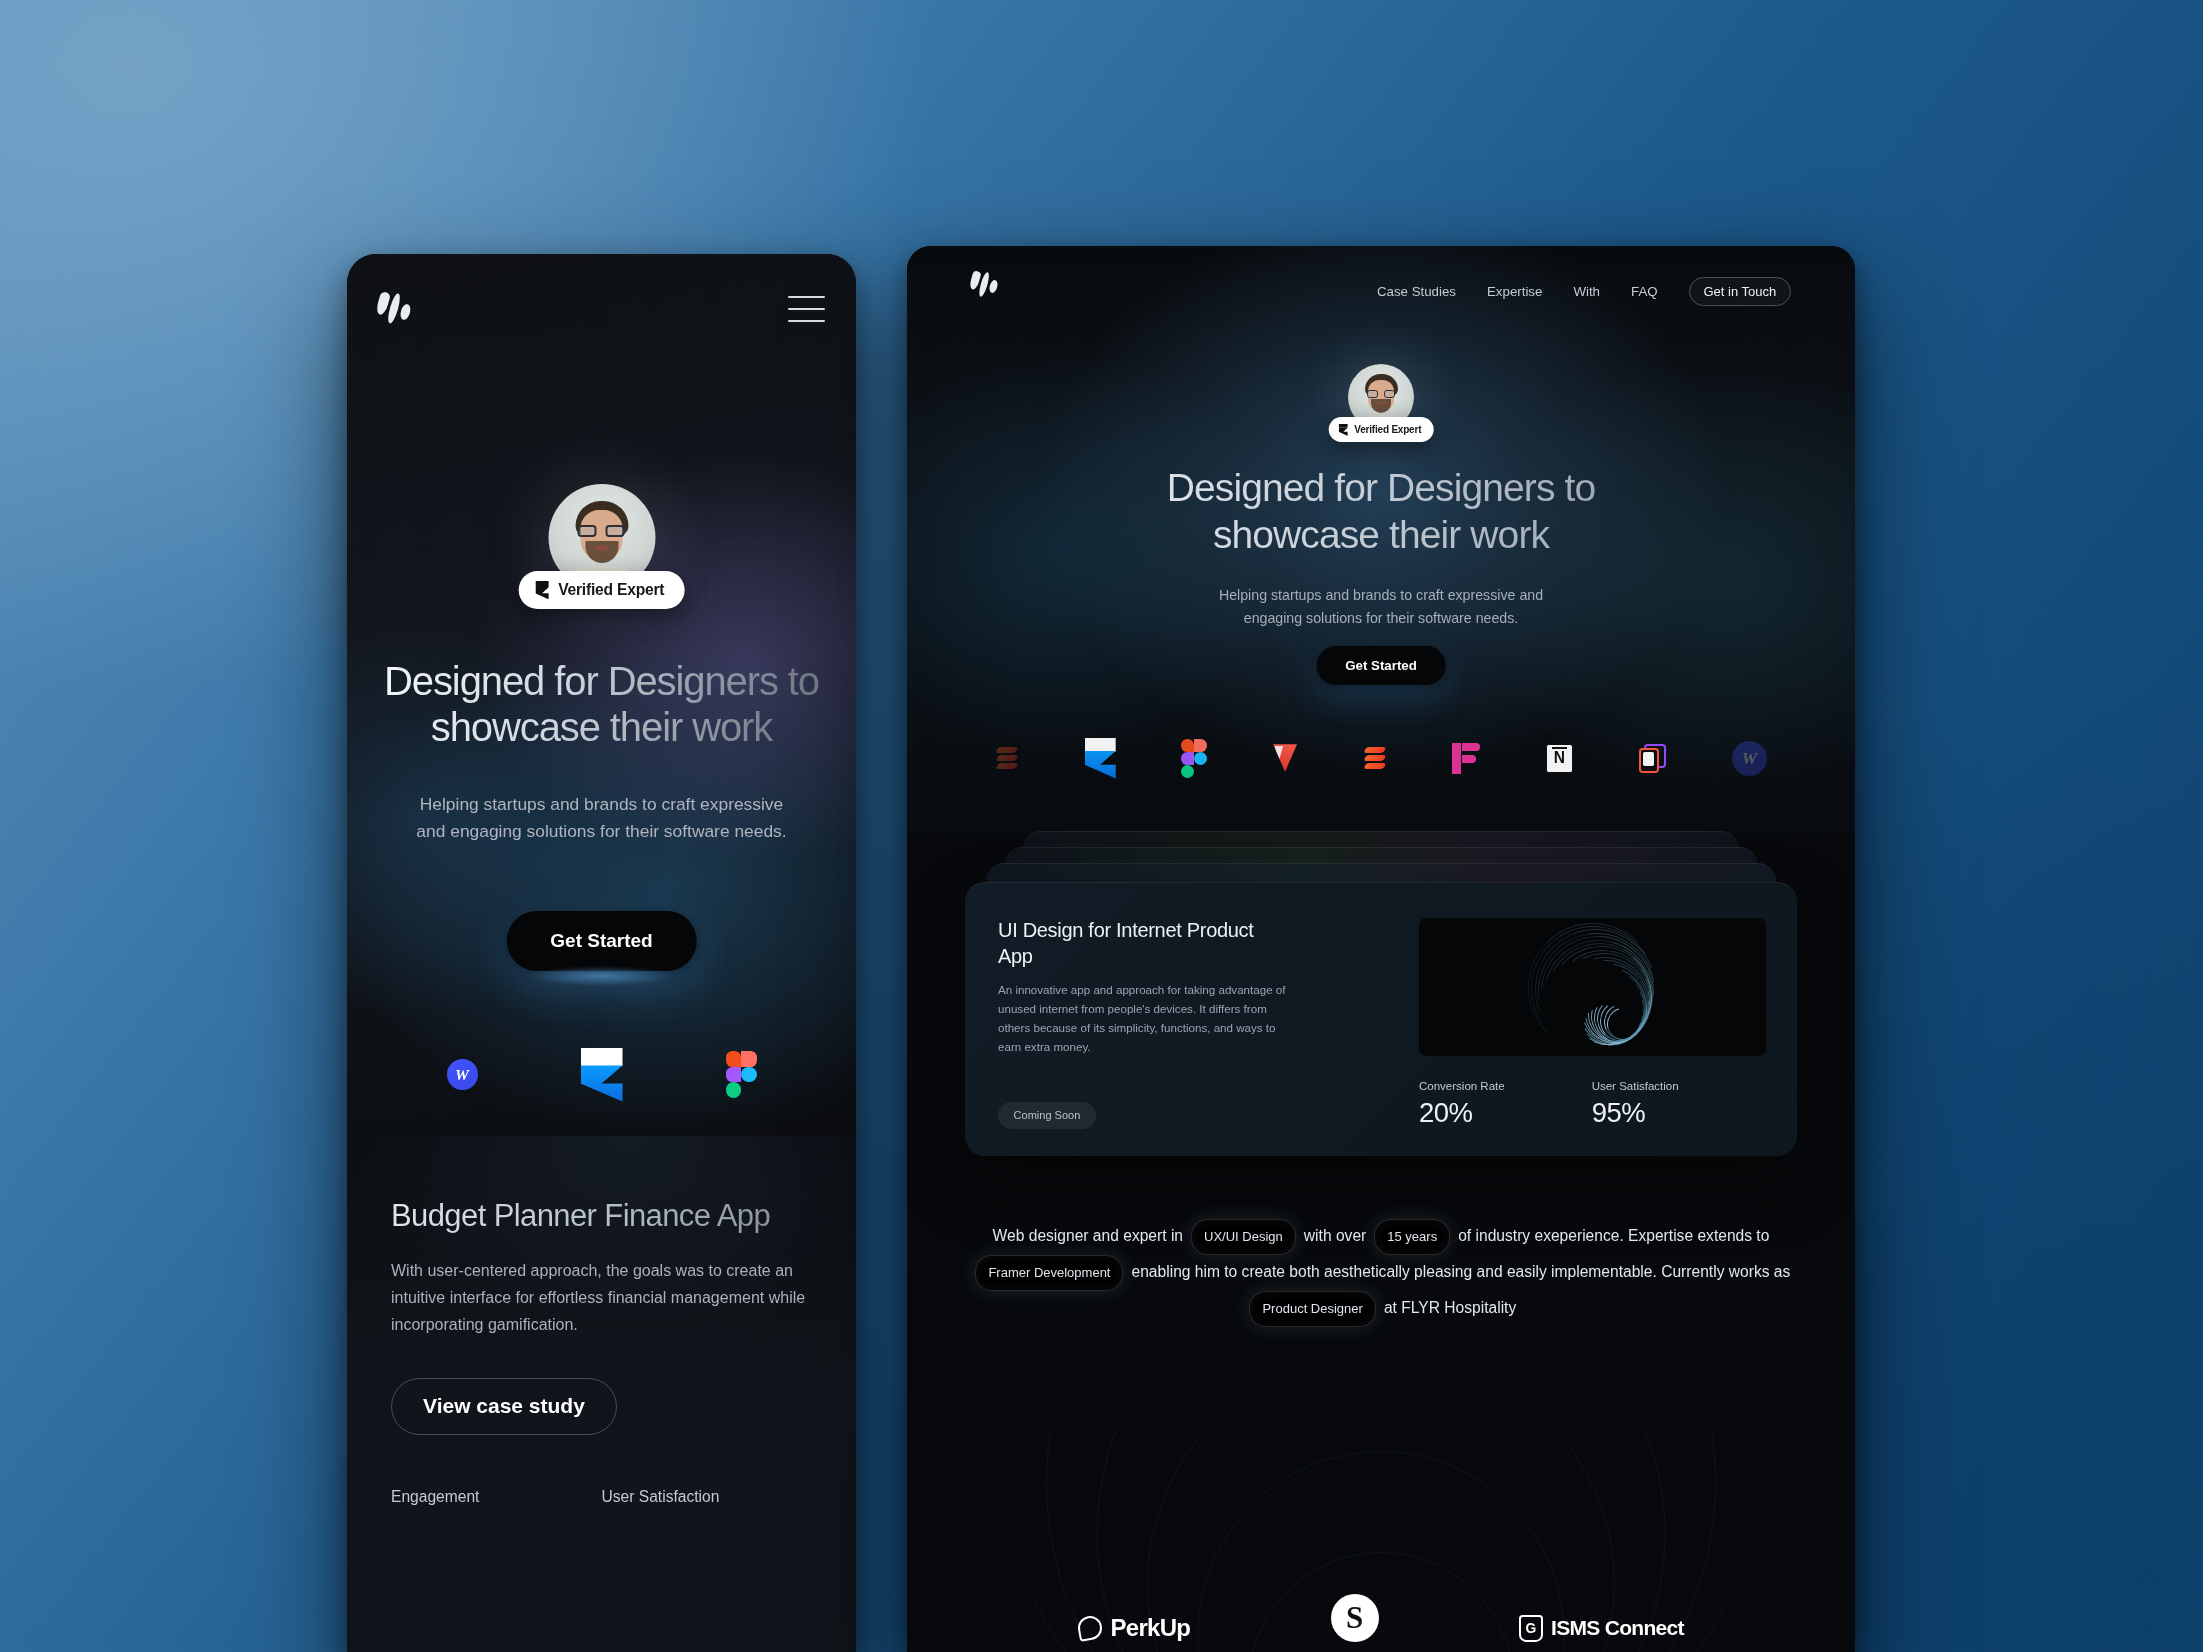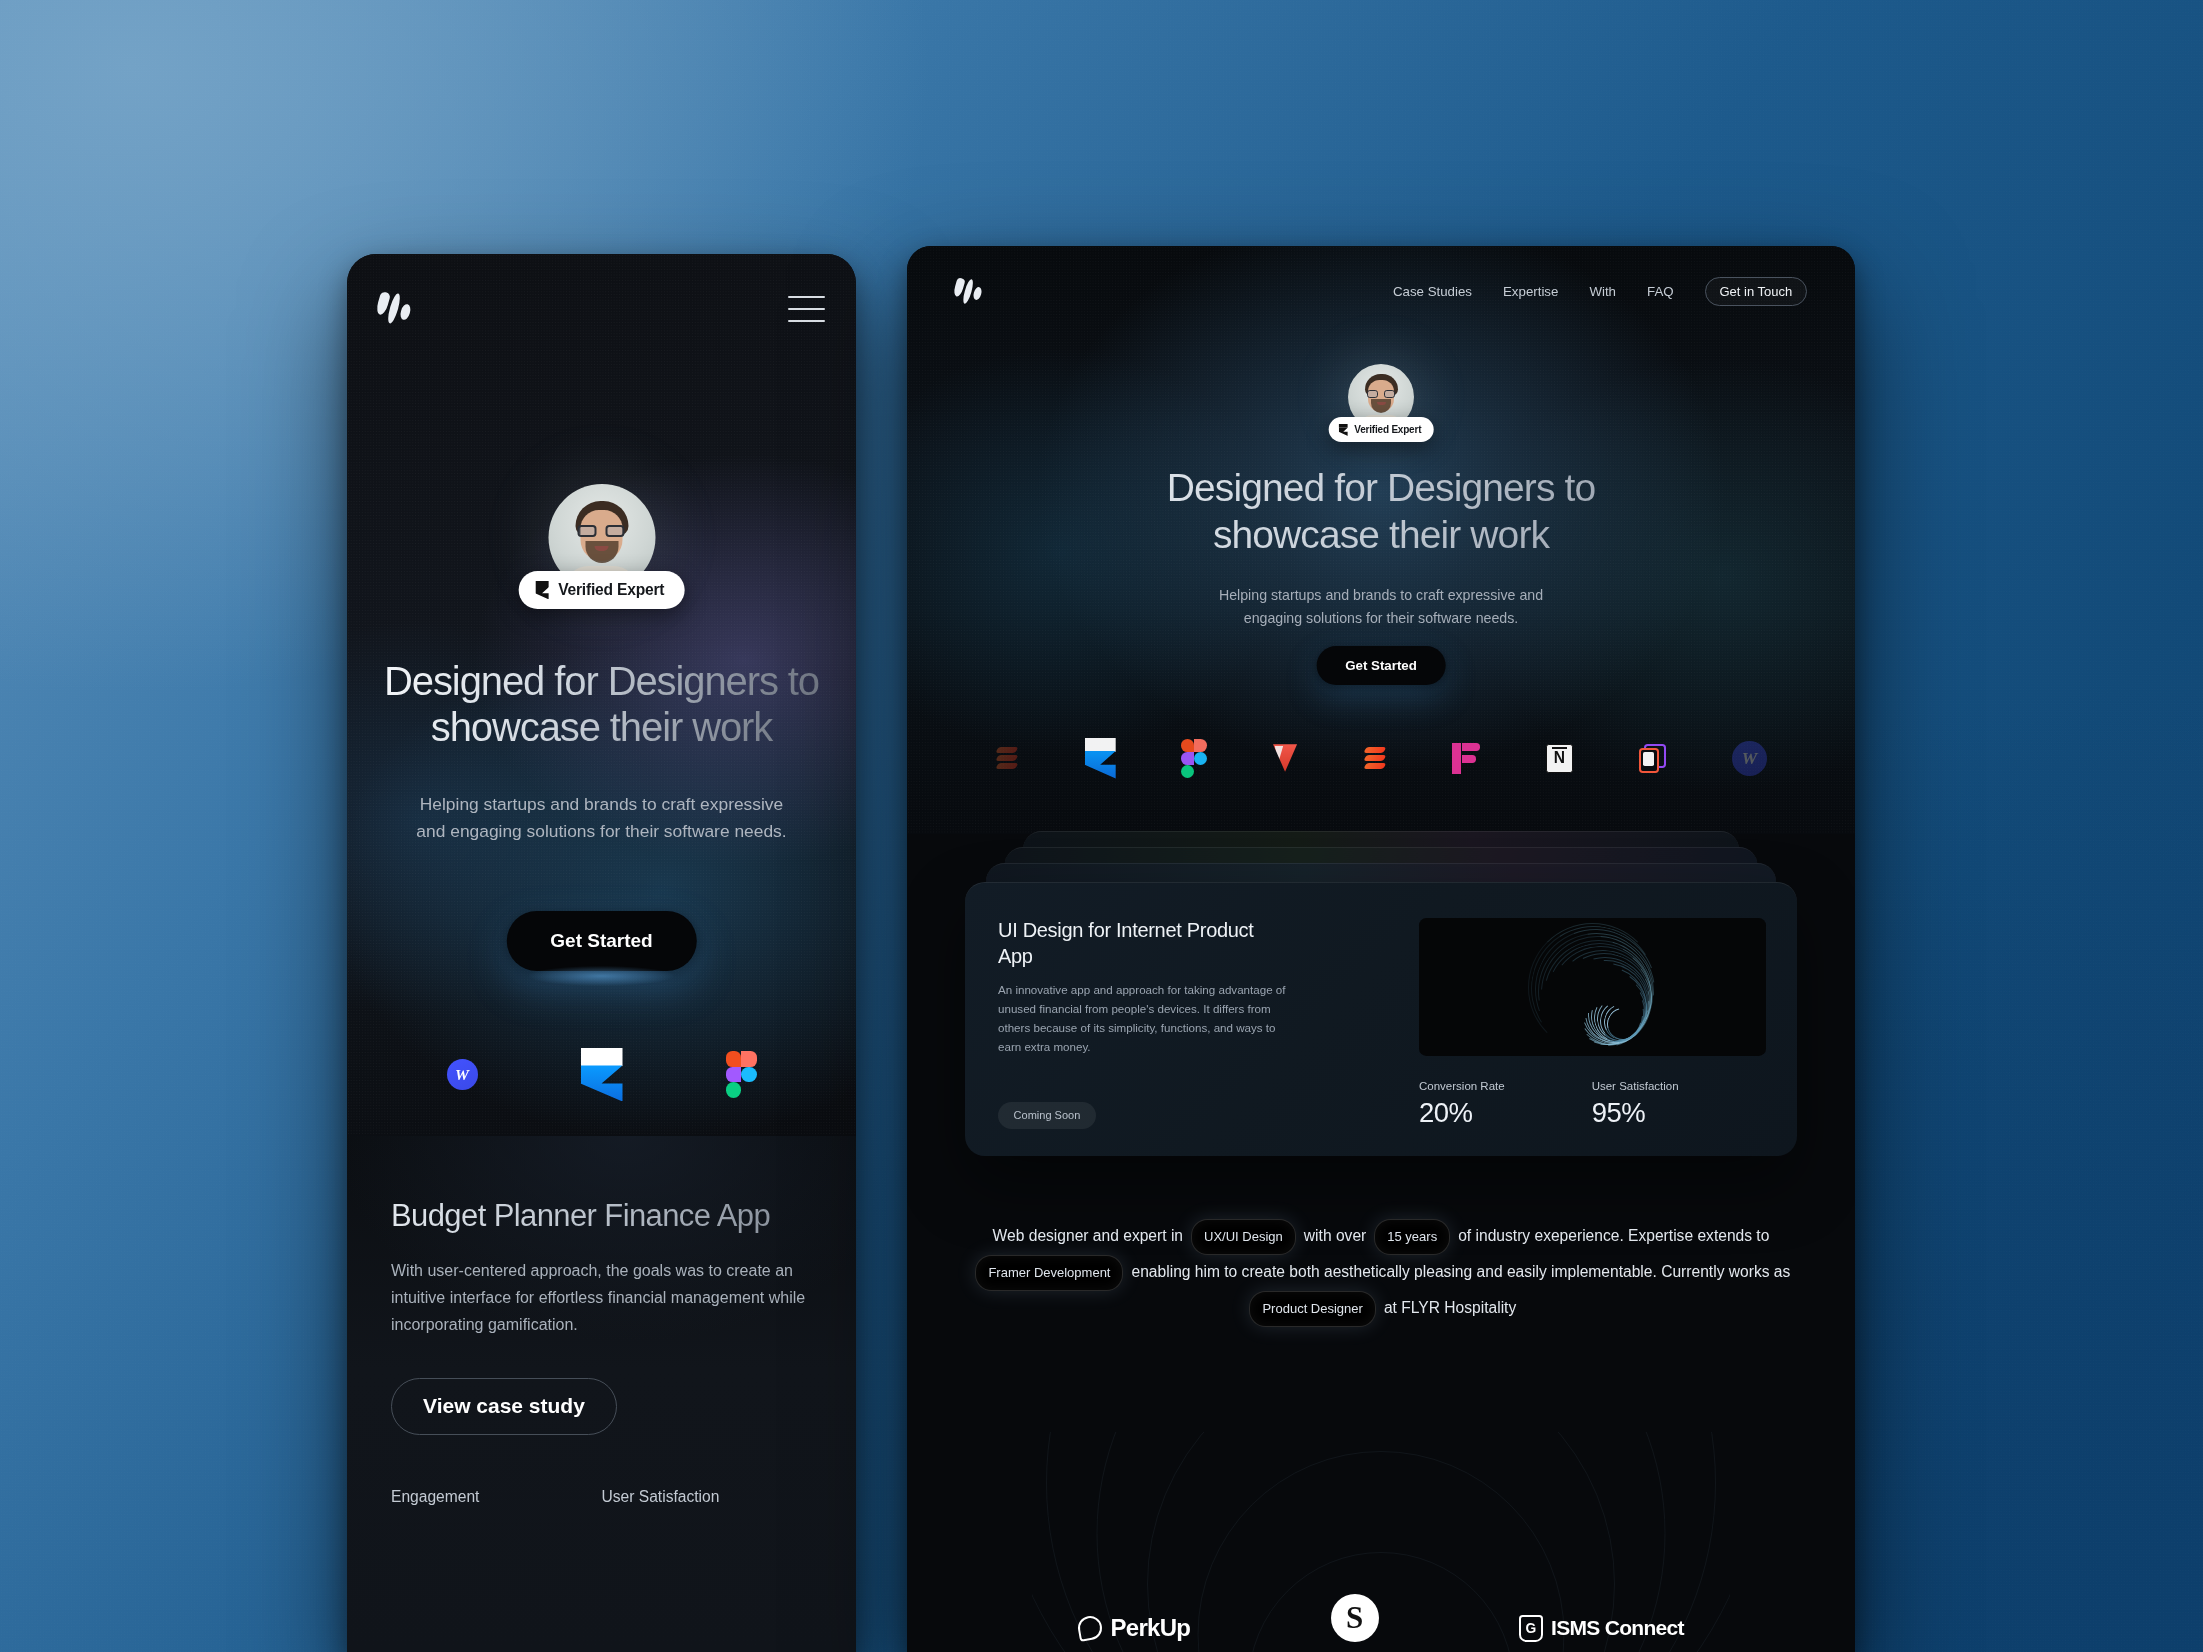--- a/index.html
+++ b/index.html
@@ -129,21 +129,21 @@
     background:
       radial-gradient(ellipse 478px 386px at 50% 42%, rgba(40,74,102,.78) 0%, rgba(40,74,102,0) 72%),
       radial-gradient(ellipse 312px 275px at 16% 52%, rgba(22,58,80,.55) 0%, rgba(22,58,80,0) 74%),
       radial-gradient(ellipse 349px 294px at 86% 56%, rgba(26,60,72,.5) 0%, rgba(26,60,72,0) 74%),
       linear-gradient(180deg,#070a0d 0%, #0b1016 34%, #0a1117 62%, #070a0e 100%);
   }
   .d-hero::after{content:""; position:absolute; inset:0;
     background-image:radial-gradient(rgba(255,255,255,.04) 0.9px,transparent 0.9px);
     background-size:2.8px 2.8px; pointer-events:none;}
   .d-nav{ position:absolute; top:20px; left:0; right:0; height:51px;
-    display:flex; align-items:center; justify-content:space-between; padding:0 48px; z-index:5;}
+    display:flex; justify-content:space-between; padding:0 64px; z-index:5;}
   .d-nav .logo-mark{ transform:scale(.82); transform-origin:left center;}
   .d-navlinks{ display:flex; align-items:center; gap:31px;}
   .d-navlinks a{ font-size:13.3px; color:#c5ccd4; text-decoration:none; cursor:pointer;}
   .d-getintouch{ border:1px solid #4a535f; border-radius:20px; padding:6.4px 13.8px;
     font-size:13px; color:#eef1f4; background:rgba(255,255,255,.035); cursor:pointer;
     font-family:inherit;}
 
   .d-avatar-wrap{ position:absolute; top:118px; left:50%; transform:translateX(-50%); z-index:4;}
   .d-avatar-wrap .avatar{ width:66px; height:66px; box-shadow:0 0 48px 13px rgba(170,195,215,.12);}
   .d-avatar-wrap .avatar .hair{left:16.5px;top:10px;width:33px;height:22px;border-radius:17.4px 17.4px 7.3px 7.3px;}
@@ -449,21 +449,21 @@
   </div>
 
   <div class="d-cards">
     <div class="stack-card sc1"></div>
     <div class="stack-card sc2"></div>
     <div class="stack-card sc3"></div>
 
     <div class="d-maincard">
       <div class="d-cardleft">
         <h3>UI Design for Internet Product App</h3>
-        <p>An innovative app and approach for taking advantage of unused financial from people's devices. It differs from others because of its simplicity, functions, and ways to earn extra money.</p>
+        <p>An innovative app and approach for taking advantage of unused internet from people's devices. It differs from others because of its simplicity, functions, and ways to earn extra money.</p>
         <span class="pill-soon">Coming Soon</span>
       </div>
       <div class="d-cardright">
         <div class="thumb">
           <div class="spiral" id="spiral">
               <i style="width: 129px; height: 129px; left: 3.7px; top: 3.7px; transform: rotate(0deg); border-color: rgba(110, 180, 205, 0.2) transparent transparent rgba(90, 150, 180, 0.12);"></i>
               <i style="width: 125px; height: 125px; left: 6.8px; top: 7px; transform: rotate(12deg); border-color: rgba(112, 181, 206, 0.227) transparent transparent rgba(90, 150, 180, 0.14);"></i>
               <i style="width: 121px; height: 121px; left: 10px; top: 10.5px; transform: rotate(24deg); border-color: rgba(114, 182, 207, 0.255) transparent transparent rgba(90, 150, 180, 0.16);"></i>
               <i style="width: 117px; height: 117px; left: 13px; top: 14px; transform: rotate(36deg); border-color: rgba(116, 183, 208, 0.282) transparent transparent rgba(90, 150, 180, 0.18);"></i>
               <i style="width: 113px; height: 113px; left: 16px; top: 17.3px; transform: rotate(48deg); border-color: rgba(118, 184, 209, 0.314) transparent transparent rgba(90, 150, 180, 0.2);"></i>

